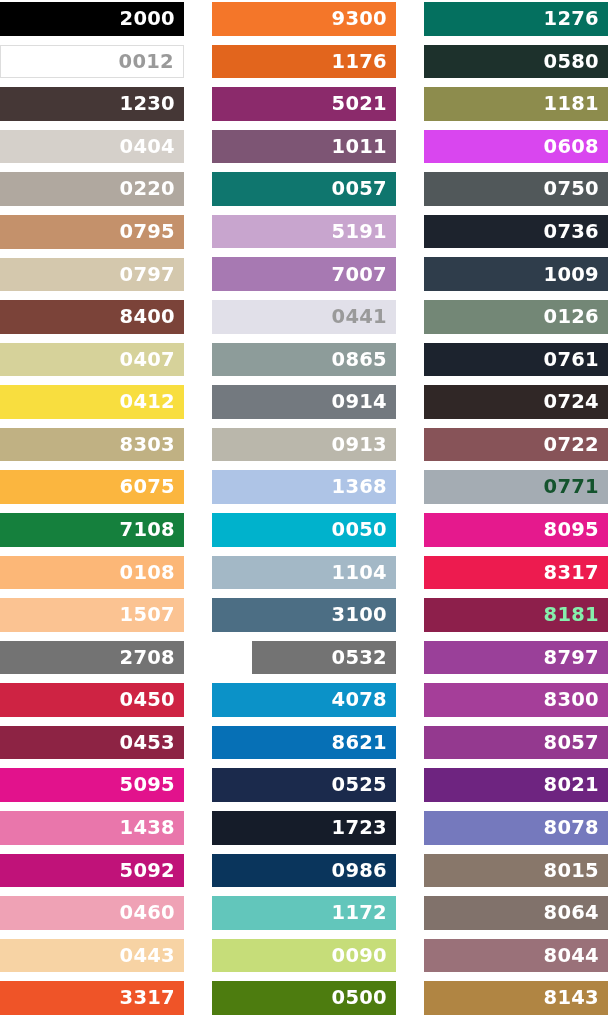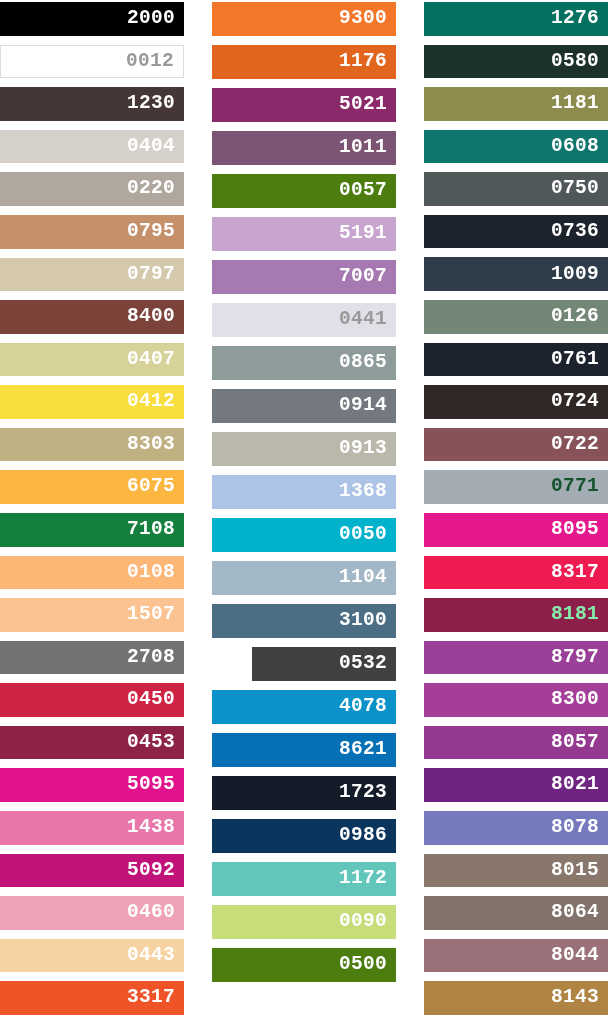--- a/index.html
+++ b/index.html
@@ -13,21 +13,20 @@
     font-family: "DejaVu Sans", "Liberation Sans", sans-serif;
     overflow: hidden;
   }
   #palette {
     display: flex;
     flex-direction: row;
     width: 608px;
     height: 1024px;
     box-sizing: border-box;
     padding: 2px 0 0 0;
-    font-family: Liberation Mono, monospace;
   }
   .column {
     display: flex;
     flex-direction: column;
     flex: 1 1 0;
   }
   .column + .column {
     margin-left: 28px;
   }
   .swatch {
@@ -135,21 +134,21 @@
       </div>
       <div class="swatch" style="background-color: rgb(226, 101, 29);">
         <span class="code" style="color: rgb(255, 255, 255);">1176</span>
       </div>
       <div class="swatch" style="background-color: rgb(139, 42, 107);">
         <span class="code" style="color: rgb(255, 255, 255);">5021</span>
       </div>
       <div class="swatch" style="background-color: rgb(125, 85, 116);">
         <span class="code" style="color: rgb(255, 255, 255);">1011</span>
       </div>
-      <div class="swatch" style="background-color: #4d7c0f;">
+      <div class="swatch" style="background-color: #0f766e;">
         <span class="code" style="color: rgb(255, 255, 255);">0057</span>
       </div>
       <div class="swatch" style="background-color: rgb(200, 165, 206);">
         <span class="code" style="color: rgb(255, 255, 255);">5191</span>
       </div>
       <div class="swatch" style="background-color: rgb(167, 121, 178);">
         <span class="code" style="color: rgb(255, 255, 255);">7007</span>
       </div>
       <div class="swatch" style="background-color: rgb(225, 224, 233);">
         <span class="code" style="color: rgb(154, 154, 154);">0441</span>
@@ -168,28 +167,31 @@
       </div>
       <div class="swatch" style="background-color: rgb(0, 178, 204);">
         <span class="code" style="color: rgb(255, 255, 255);">0050</span>
       </div>
       <div class="swatch" style="background-color: rgb(163, 184, 198);">
         <span class="code" style="color: rgb(255, 255, 255);">1104</span>
       </div>
       <div class="swatch" style="background-color: rgb(76, 110, 132);">
         <span class="code" style="color: rgb(255, 255, 255);">3100</span>
       </div>
-      <div class="swatch" style="background-color: #404040; margin-left: 40px;">
+      <div class="swatch" style="background-color: #737373; margin-left: 40px;">
         <span class="code" style="color: rgb(255, 255, 255);">0532</span>
       </div>
       <div class="swatch" style="background-color: rgb(11, 146, 200);">
         <span class="code" style="color: rgb(255, 255, 255);">4078</span>
       </div>
       <div class="swatch" style="background-color: rgb(6, 112, 182);">
         <span class="code" style="color: rgb(255, 255, 255);">8621</span>
+      </div>
+      <div class="swatch" style="background-color: rgb(27, 42, 76);">
+        <span class="code" style="color: rgb(255, 255, 255);">0525</span>
       </div>
       <div class="swatch" style="background-color: rgb(21, 28, 41);">
         <span class="code" style="color: rgb(255, 255, 255);">1723</span>
       </div>
       <div class="swatch" style="background-color: rgb(10, 53, 92);">
         <span class="code" style="color: rgb(255, 255, 255);">0986</span>
       </div>
       <div class="swatch" style="background-color: rgb(98, 198, 187);">
         <span class="code" style="color: rgb(255, 255, 255);">1172</span>
       </div>
@@ -203,21 +205,21 @@
     <div class="column">
       <div class="swatch" style="background-color: rgb(4, 112, 95);">
         <span class="code" style="color: rgb(255, 255, 255);">1276</span>
       </div>
       <div class="swatch" style="background-color: rgb(29, 49, 44);">
         <span class="code" style="color: rgb(255, 255, 255);">0580</span>
       </div>
       <div class="swatch" style="background-color: rgb(141, 140, 77);">
         <span class="code" style="color: rgb(255, 255, 255);">1181</span>
       </div>
-      <div class="swatch" style="background-color: #0f766e;">
+      <div class="swatch" style="background-color: #d946ef;">
         <span class="code" style="color: rgb(255, 255, 255);">0608</span>
       </div>
       <div class="swatch" style="background-color: rgb(81, 88, 90);">
         <span class="code" style="color: rgb(255, 255, 255);">0750</span>
       </div>
       <div class="swatch" style="background-color: rgb(29, 35, 45);">
         <span class="code" style="color: rgb(255, 255, 255);">0736</span>
       </div>
       <div class="swatch" style="background-color: rgb(47, 61, 75);">
         <span class="code" style="color: rgb(255, 255, 255);">1009</span>

